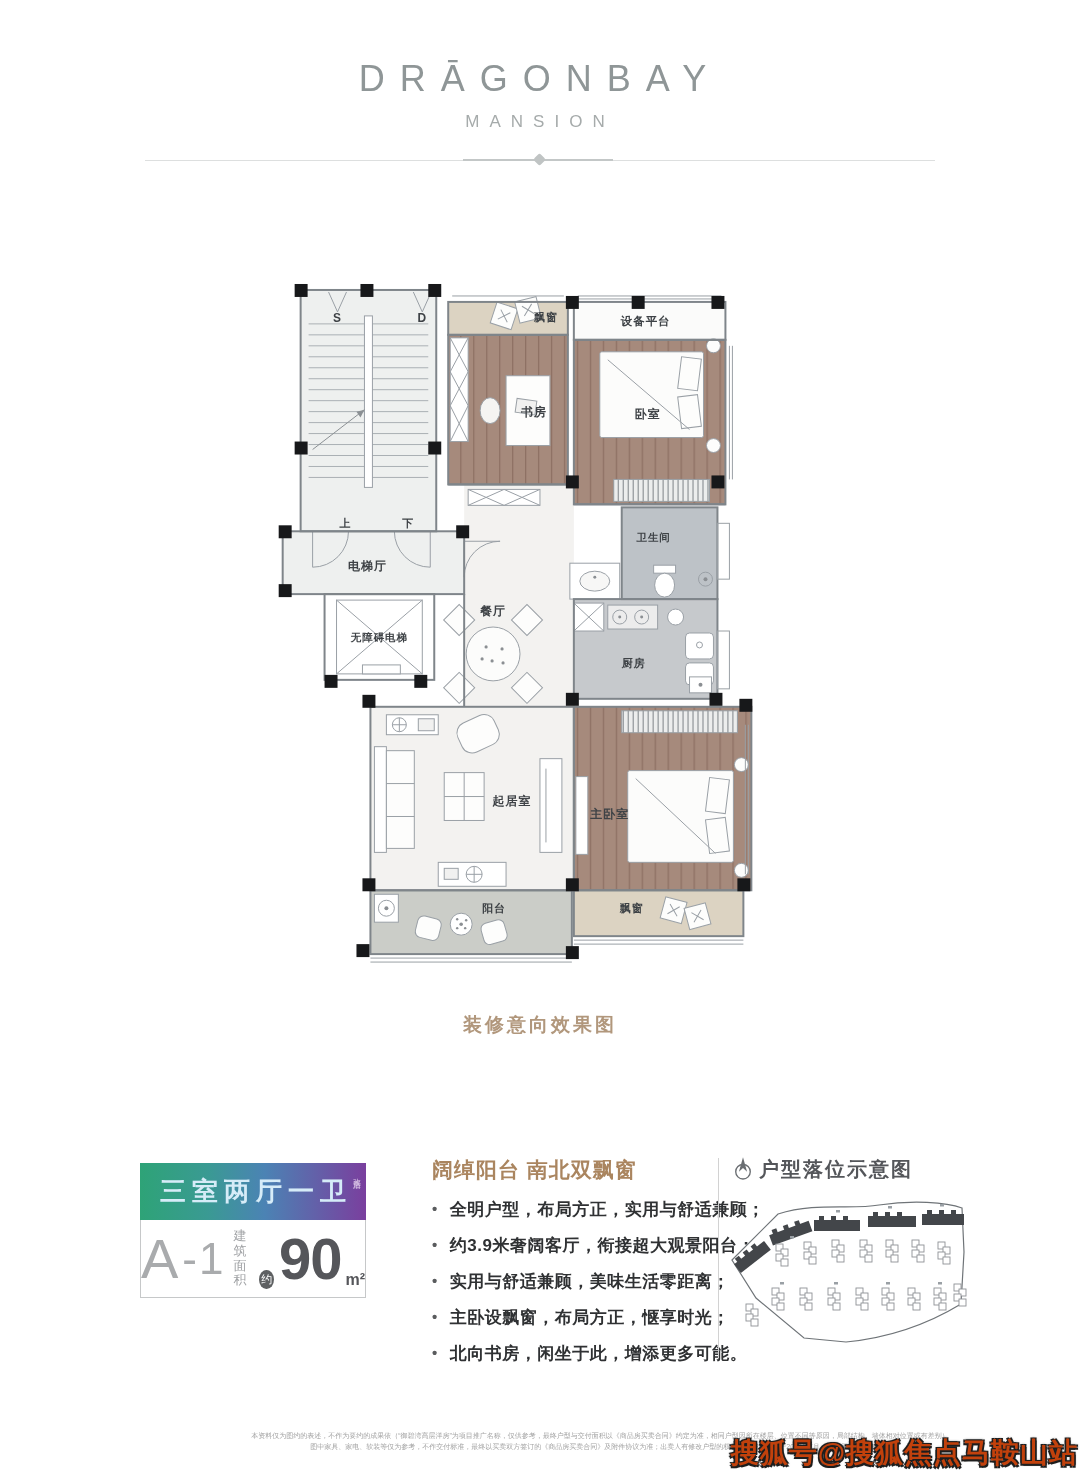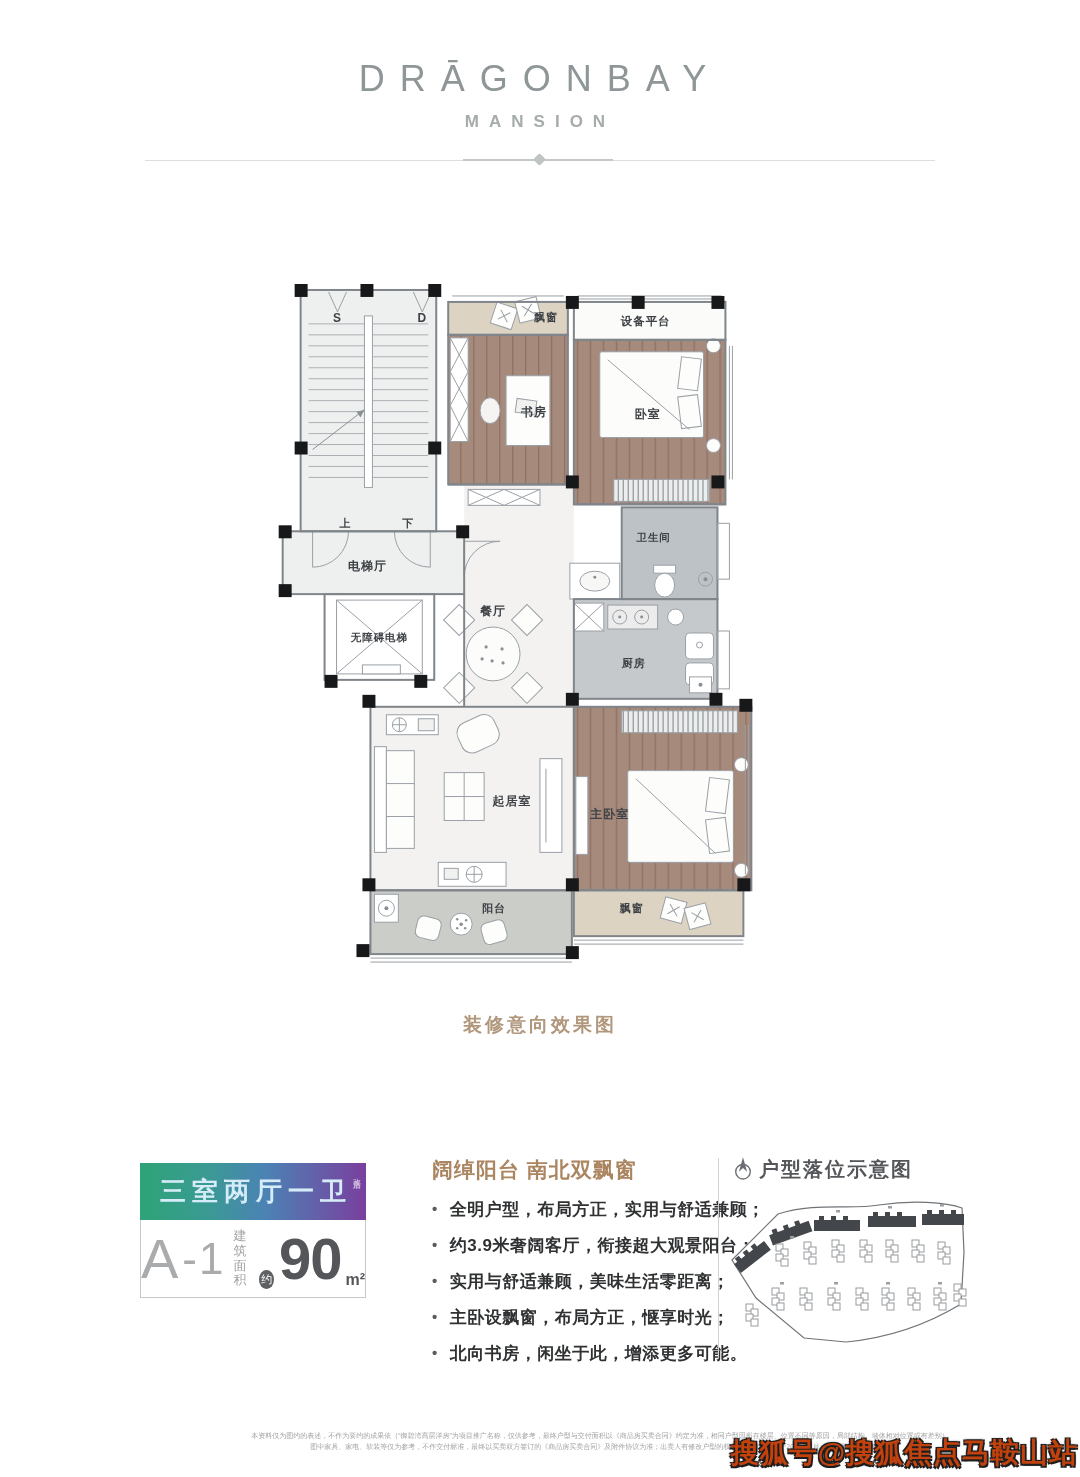--- a/index.html
+++ b/index.html
@@ -2,21 +2,21 @@
 <html><head>
 <meta charset="utf-8">
 <style>
   html,body{margin:0;padding:0;background:#ffffff;}
   .page{position:relative;width:1080px;height:1477px;background:#fff;overflow:hidden;
         font-family:"Liberation Sans",sans-serif;}
   
   .logo{position:absolute;top:58px;left:0;width:1080px;text-align:center;
         font-size:36px;letter-spacing:15px;color:#8f9697;font-weight:400;}
   .logo-sub{position:absolute;top:112px;left:0;width:1080px;text-align:center;
-        font-size:17px;letter-spacing:10px;color:#a6abab;font-weight:700;}
+        font-size:17px;letter-spacing:10px;color:#a6abab;font-weight:400;}
   .hdr-line{position:absolute;top:160px;left:145px;width:790px;height:1px;background:#dddfdf;}
   .hdr-line-mid{position:absolute;top:159px;left:463px;width:150px;height:2px;background:#c3c7c7;}
   .hdr-orn{position:absolute;top:155px;left:535px;width:9px;height:9px;background:#c0c4c4;
         transform:rotate(45deg);border-radius:2px;}
   
   .plan{position:absolute;left:278px;top:280px;width:492px;height:708px;}
   .plan-caption{position:absolute;top:1012px;left:0;width:1080px;text-align:center;
         font-size:19px;letter-spacing:3px;color:#b1977c;font-weight:700;}
   
   .badge{position:absolute;left:140px;top:1163px;width:226px;}

